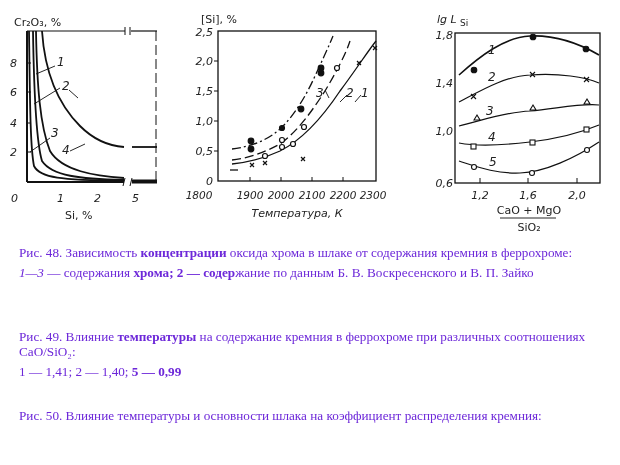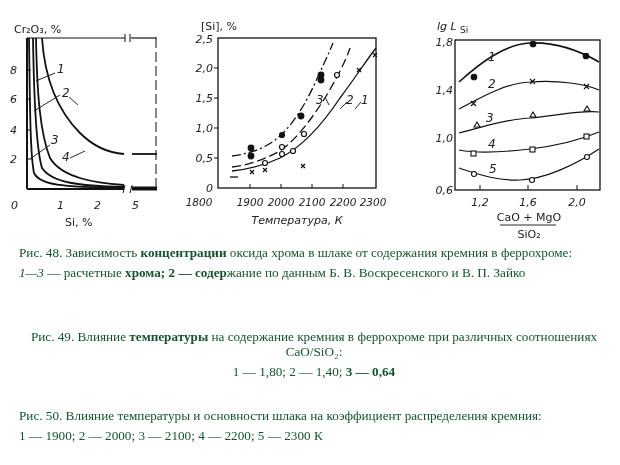--- a/index.html
+++ b/index.html
@@ -1,22 +1,22 @@
 <!DOCTYPE html>
 <html><head>
 <meta charset="utf-8">
 <style>
   html, body { margin:0; padding:0; background:#fff; }
   body { width:620px; height:465px; position:relative; overflow:hidden; font-family:"DejaVu Sans", sans-serif; color:#1a1a1a; }
-  .fig { position:absolute; top:13px;text-align:center; }
+  .fig { position:absolute; top:6px;text-align:center; }
   .fig svg { display:block; }
   .ax-lbl { font-family:"DejaVu Sans", sans-serif; font-style:italic; font-size:11px; fill:#222; }
   .ax-lbl-n { font-family:"DejaVu Sans", sans-serif; font-size:11px; fill:#222; }
   .curve-lbl { font-family:"DejaVu Sans", sans-serif; font-style:italic; font-size:12px; fill:#222; }
-  .caption { position:absolute; left:19px; width:590px; font-family:"Liberation Serif", serif; font-size:13.2px; line-height:15px; color:#14532d; }
+  .caption { position:absolute; left:19px; width:590px; font-family:"Liberation Serif", serif; font-size:13.2px; line-height:15px; color:#6d28d9; }
   .caption .b { font-weight:bold; }
   .caption .i { font-style:italic; }
   .caption p { margin:0; }
   .caption p + p { margin-top:5px; }
 </style>
 </head>
 <body>
 
 <div class="fig" style="left:0;width:180px;height:230px;">
   <svg width="180" height="230" viewBox="0 0 180 230">
@@ -220,24 +220,23 @@
       <text x="488" y="75">2</text>
       <text x="486" y="109">3</text>
       <text x="488" y="135">4</text>
       <text x="489" y="160">5</text>
     </g>
   </svg>
 </div>
 
 <div class="caption" style="top:245px;">
   <p><span>Рис. 48. Зависимость </span><span class="b">концентрации</span><span> оксида хрома в шлаке от содержания кремния в феррохроме:</span></p>
-  <p><span class="i">1—3</span><span> — расчетные </span><span class="b">хрома;</span><span class="b"> 2 — содер</span><span>жание по данным Б. В. Воскресенского и В. П. Зайко</span></p>
-</div>
-
-<div class="caption" style="top:329px;text-align:center;">
+  <p><span class="i">1—3</span><span> — содержания </span><span class="b">хрома;</span><span class="b"> 2 — содер</span><span>жание по данным Б. В. Воскресенского и В. П. Зайко</span></p>
+</div>
+
+<div class="caption" style="top:329px;">
   <p><span>Рис. 49. Влияние </span><span class="b">температуры</span><span> на содержание кремния в феррохроме при различных соотношениях CaO/SiO₂:</span></p>
-  <p><span>1 — 1,80; 2 — 1,40; </span><span class="b">3 — 0,64</span></p>
+  <p><span>1 — 1,41; 2 — 1,40; </span><span class="b">5 — 0,99</span></p>
 </div>
 
 <div class="caption" style="top:408px;">
   <p>Рис. 50. Влияние температуры и основности шлака на коэффициент распределения кремния:</p>
-  <p>1 — 1900; 2 — 2000; 3 — 2100; 4 — 2200; 5 — 2300 К</p>
 </div>
 
 </body></html>

